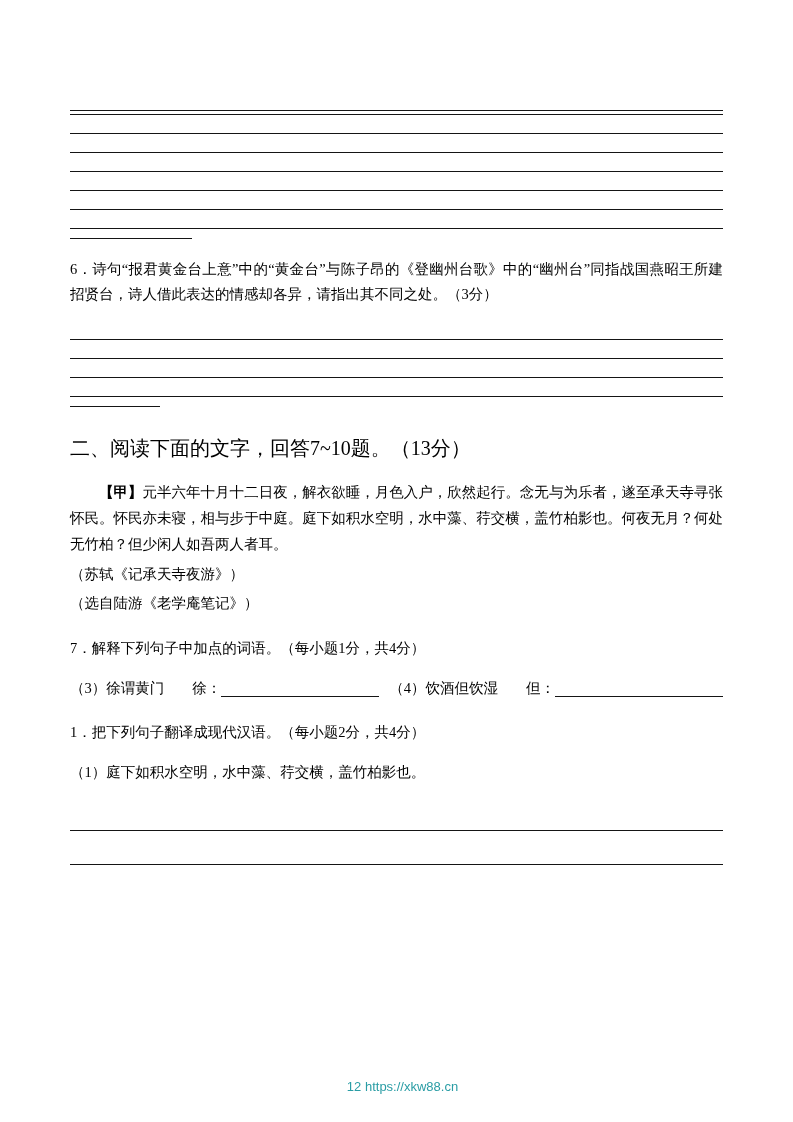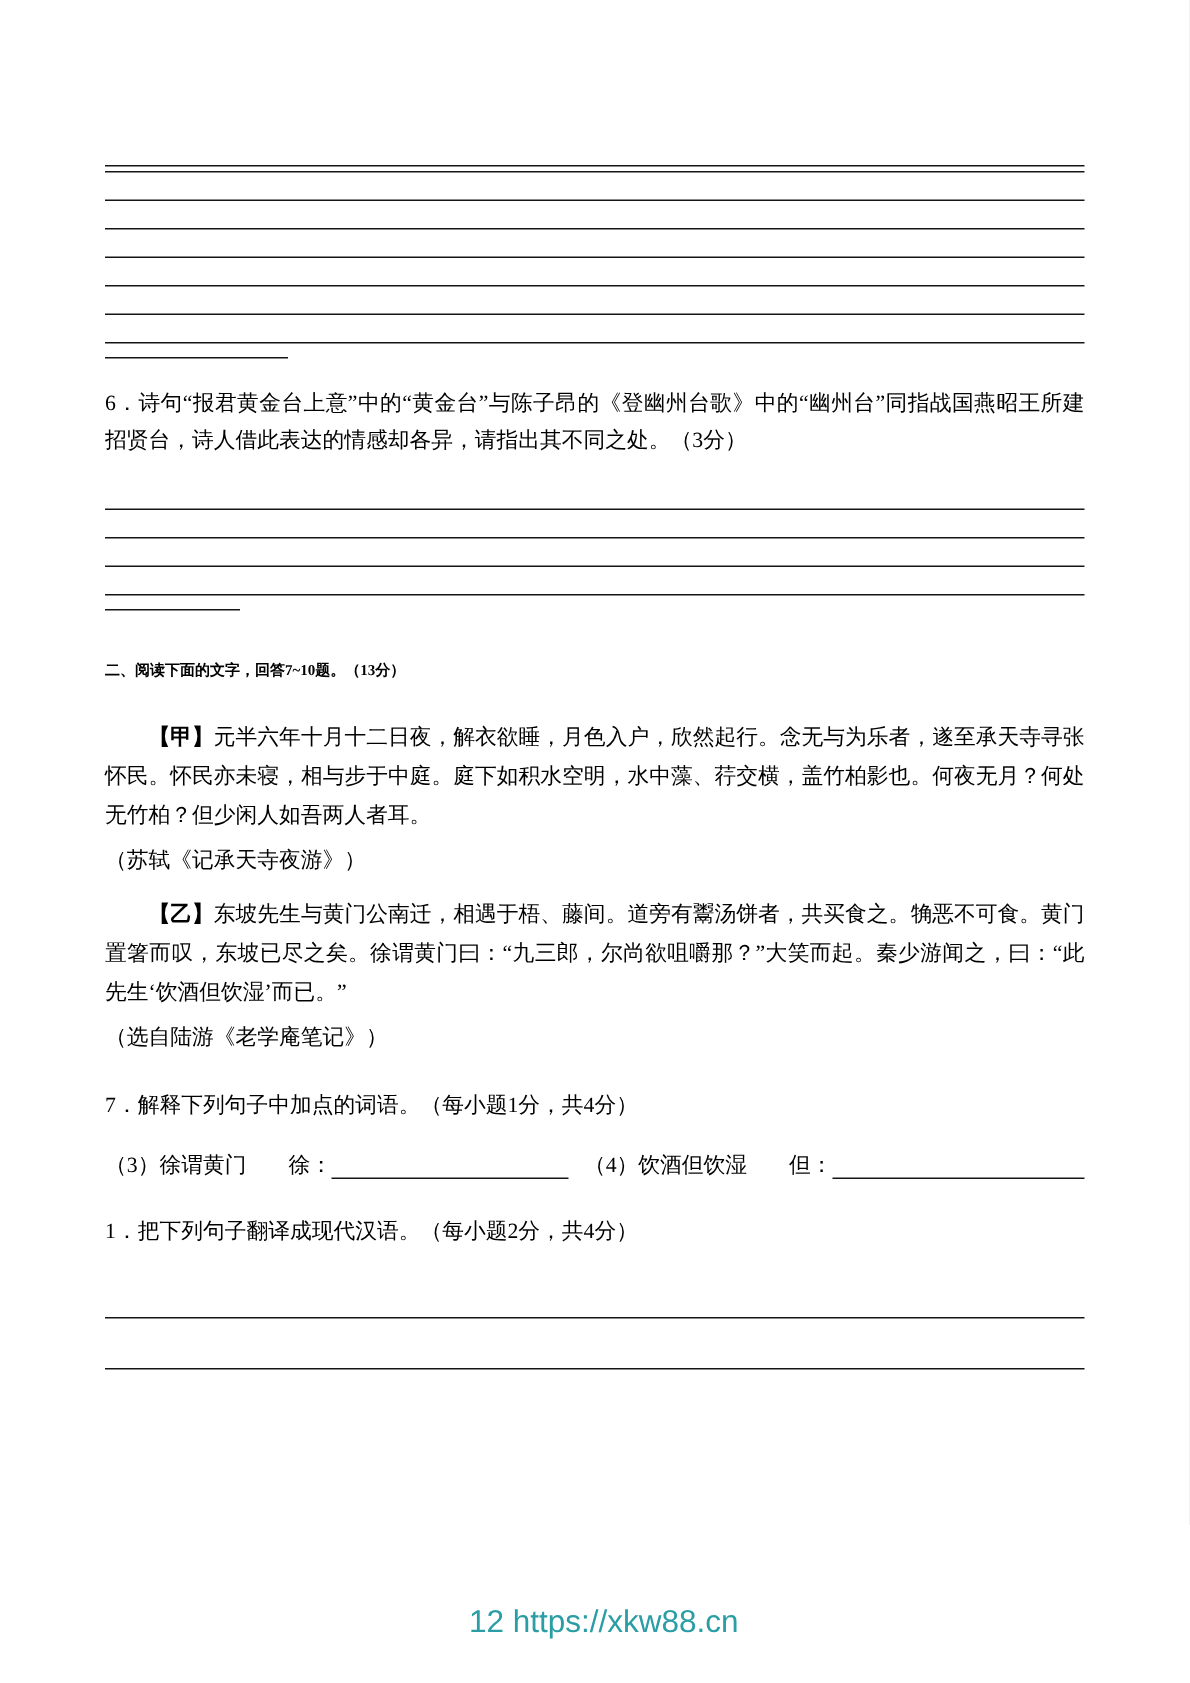--- a/index.html
+++ b/index.html
@@ -29,22 +29,22 @@
     line-height: 25px;
     text-align: justify;
   }
   p.passage { line-height: 26px; text-indent: 2em; }
   p.notes   { line-height: 26px; }
 
   .q6 { margin-top: 18px; }
   .ruled-2 { margin-top: 14px; }
   .sec-heading {
     margin-top: 30px;
-    font-size: 10px;
-    font-weight: bold;
+    font-size: 20px;
+    font-weight: normal;
     line-height: 22px;
   }
   .p-jia { margin-top: 20px; }
   .attr {
     margin-top: 5px;
     font-size: 14.5px;
     text-align: left;
     line-height: 24px;
   }
   .p-yi { margin-top: 11px; }
@@ -73,21 +73,21 @@
 
   .q8-item { margin-top: 16px; }
   .ruled-3 { margin-top: 12px; }
 
   .footer {
     position: absolute;
     left: 12px; right: 0;
     bottom: 28px;
     text-align: center;
     font-family: "Liberation Sans", sans-serif;
-    font-size: 21px;
+    font-size: 13px;
     color: #2a9da5;
   }
 </style>
 </head>
 <body>
 
 <div class="page">
   <div class="content">
 
     <div class="ruled-1">
@@ -109,37 +109,37 @@
       <div class="line"></div>
       <div class="line"></div>
       <div class="stub stub-2"></div>
     </div>
 
     <p class="sec-heading">二、阅读下面的文字，回答7~10题。（13分）</p>
 
     <p class="passage p-jia"><span class="marker">【甲】</span><span>元半六年十月十二日夜，解衣欲睡，月色入户，欣然起行。念无与为乐者，遂至承天寺寻张怀民。怀民亦未寝，相与步于中庭。庭下如积水空明，水中藻、荇交横，盖竹柏影也。何夜无月？何处无竹柏？但少闲人如吾两人者耳。</span></p>
     <p class="attr">（苏轼《记承天寺夜游》）</p>
 
-    <p class="passage p-yi"><span class="marker">【乙】</span><span>东坡先生与黄门公南迁，相遇于梧、藤间。道旁有鬻汤饼者，共买食之。觕恶不可食。黄门置箸而叹，东坡已尽之矣。徐谓黄门曰：“九三郎，尔尚欲咀嚼那？”大笑而起。秦少游闻之，曰：“此先生‘饮酒但饮湿’而已。”</span></p>
     <p class="attr">（选自陆游《老学庵笔记》）</p>
 
 
     <p class="q-title">7．解释下列句子中加点的词语。（每小题1分，共4分）</p>
 
 
     <div class="fill-row">
       <span>（3）徐谓黄门</span>
       <span class="term">徐：</span>
       <span class="blank blank-3"></span>
       <span>（4）饮酒但饮湿</span>
       <span class="term">但：</span>
       <span class="blank blank-2"></span>
     </div>
 
     <p class="q-title">1．把下列句子翻译成现代汉语。（每小题2分，共4分）</p>
+    <p class="item q8-item">（1）庭下如积水空明，水中藻、荇交横，盖竹柏影也。</p>
 
     <div class="ruled-3">
       <div class="line-tall"></div>
       <div class="line-tall"></div>
     </div>
 
   </div>
 
   <div class="footer">12 https://xkw88.cn</div>
 </div>

